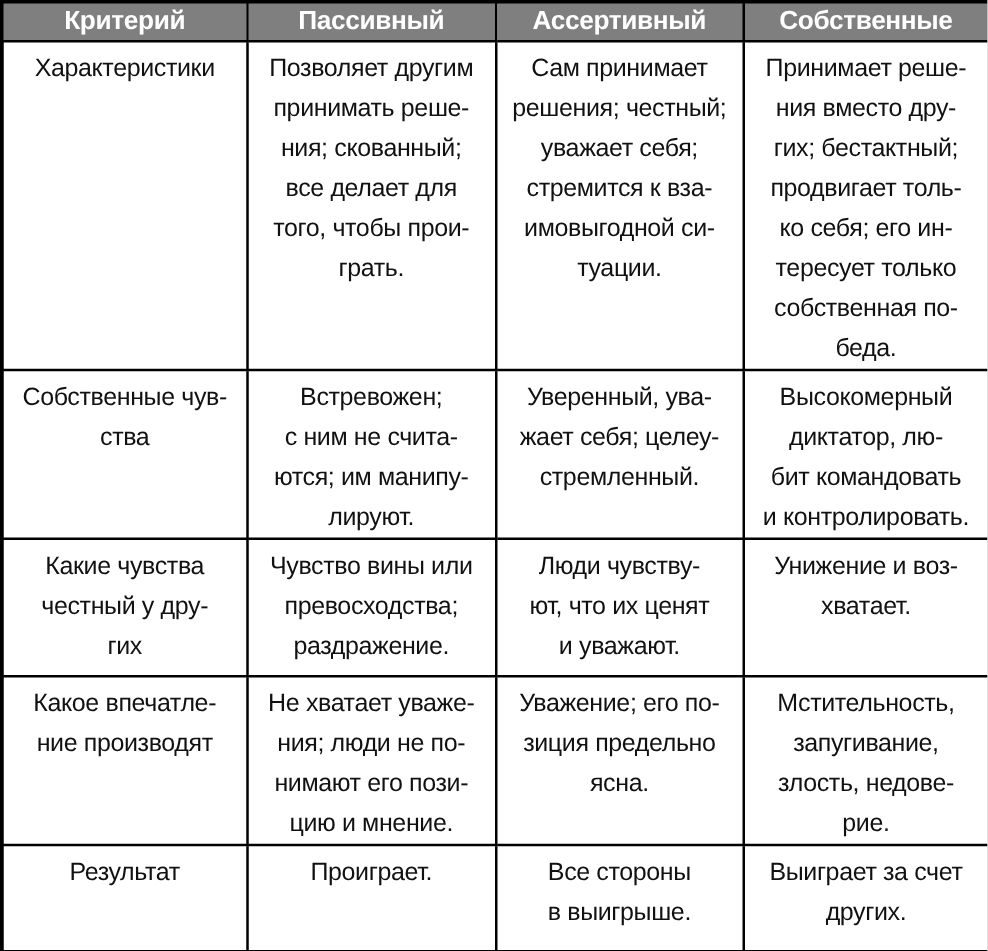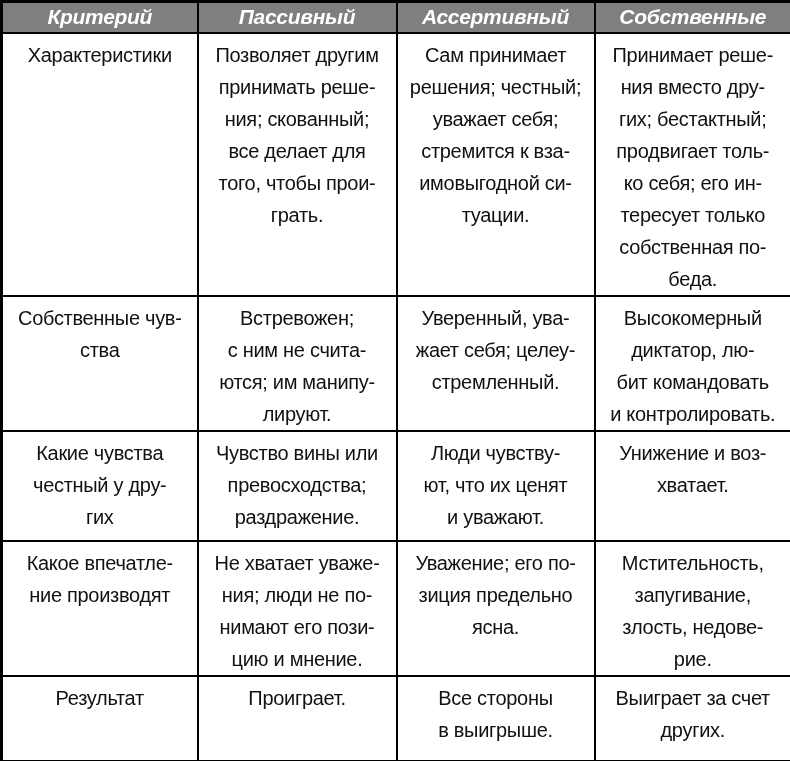--- a/index.html
+++ b/index.html
@@ -38,21 +38,20 @@
     overflow:hidden;
   }
   table.styles-table th{
     background:var(--header-bg);
     color:var(--header-text);
     font-size:21px;
     font-weight:bold;
     height:31px;
     vertical-align:middle;
     padding:0 2px;
-    font-style:italic;
   }
   table.styles-table td{
     background:var(--cell-bg);
     color:var(--text-color);
     font-size:20px;
     line-height:32px;
     vertical-align:top;
     padding:5px 4px 0 4px;
     white-space:pre-line;
   }

